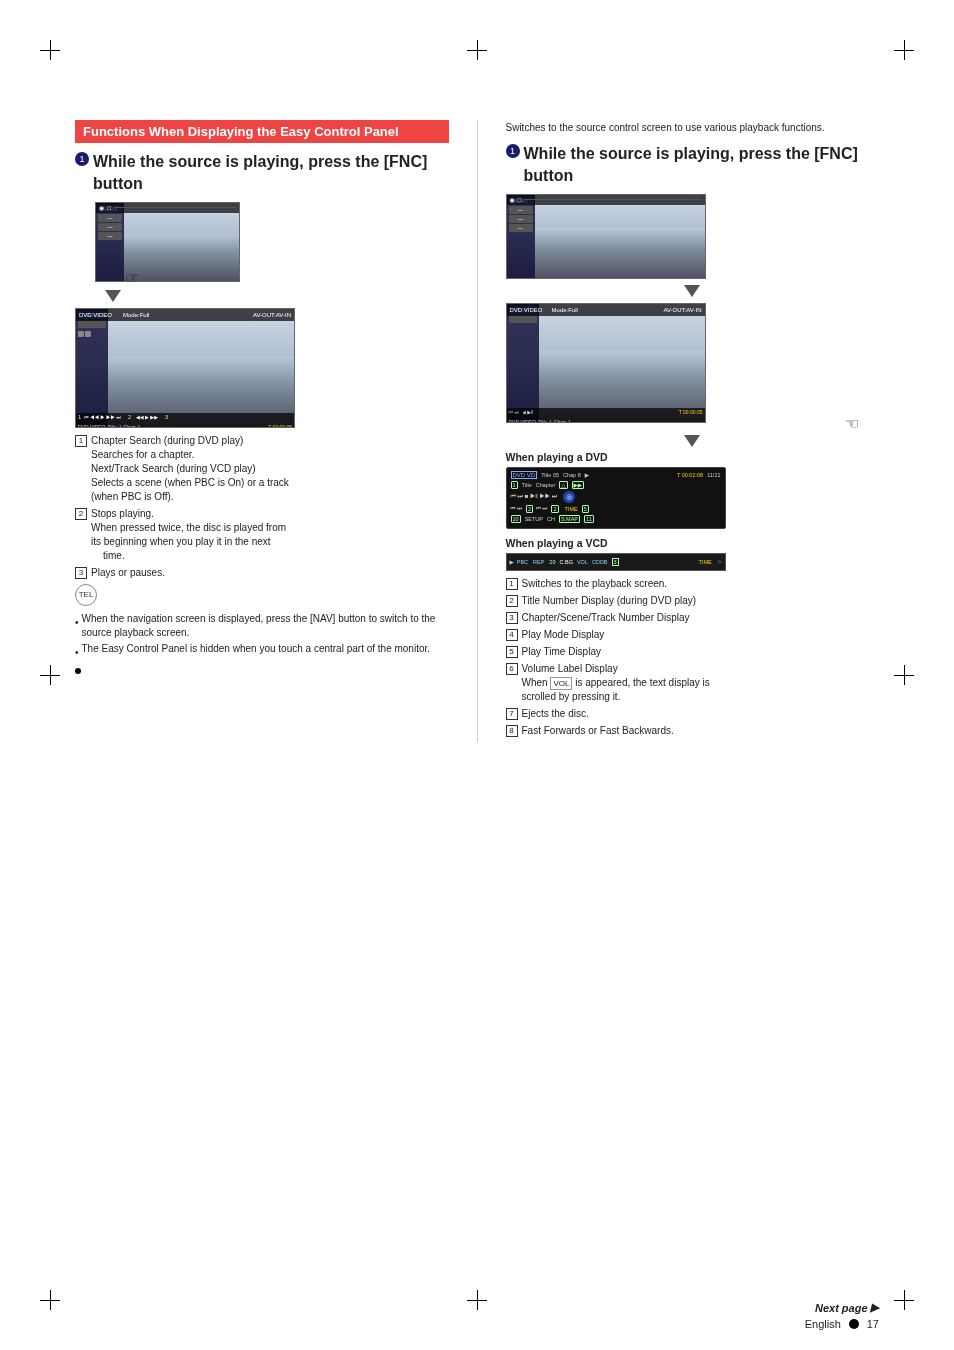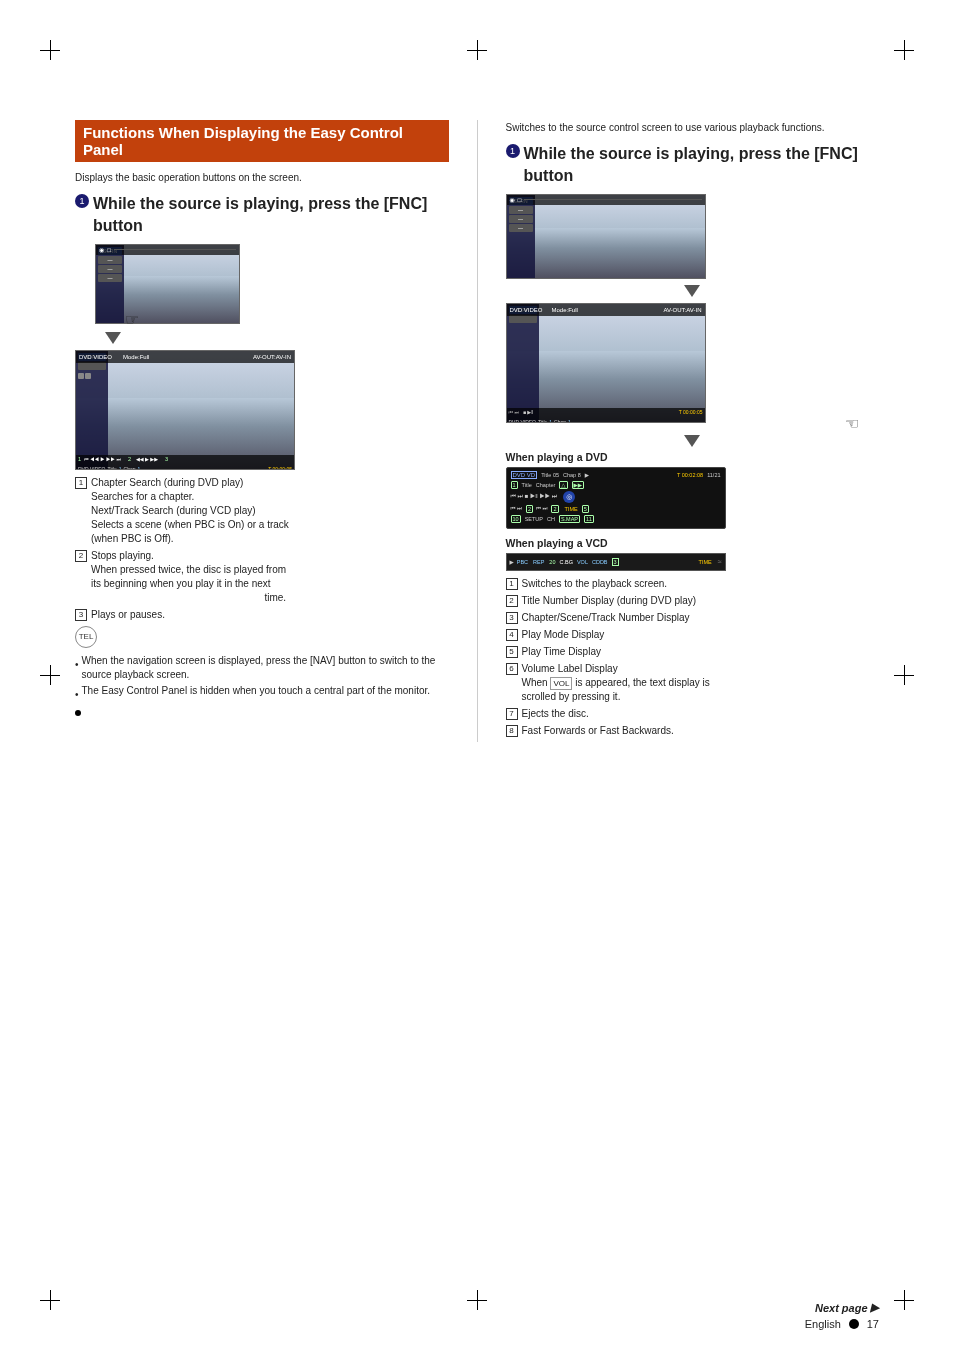--- a/index.html
+++ b/index.html
@@ -94,24 +94,24 @@
     .col-left {
       flex: 1;
     }
 
     .col-right {
       flex: 1;
     }
 
     
     .section-header {
-      background: #c2410c;
+      background: #ef4444;
       color: #fff;
       font-weight: bold;
-      font-size: 15px;
+      font-size: 13px;
       padding: 4px 8px;
       margin-bottom: 8px;
     }
 
     .section-body {
       font-size: 10px;
       color: #222;
       line-height: 1.5;
       margin-bottom: 8px;
     }
@@ -428,21 +428,20 @@
 <div class="cross-left"></div>
 <div class="cross-right"></div>
 
 <div class="page-content">
   <div class="two-col">
 
     <div class="col-left">
 
       <div class="section-header">Functions When Displaying the Easy Control Panel</div>
 
-      <div class="section-body">Displays the basic operation buttons on the screen.</div>
 
       <div class="step-label">
         <span class="step-circle">1</span>
         <span class="step-text">While the source is playing, press the [FNC] button</span>
       </div>
 
       <div style="position:relative; margin-left: 20px;">
         <div class="screen-mock screen-mock-small" style="width:145px; height:80px;">
           <div class="screen-inner">
             <div class="screen-sky"></div>
@@ -524,21 +523,21 @@
             <div class="sub-text" style="margin-left:0;">(when PBC is Off).</div>
           </div>
         </div>
 
         <div class="num-item">
           <span class="num-box">2</span>
           <div>
             <div>Stops playing.</div>
             <div class="sub-text" style="margin-left:0;">When pressed twice, the disc is played from</div>
             <div class="sub-text" style="margin-left:0;">its beginning when you play it in the next</div>
-            <div class="sub-text" style="margin-left:12px;text-align:right;">time.</div>
+            <div class="sub-text" style="margin-left:12px;">time.</div>
           </div>
         </div>
 
         <div class="num-item">
           <span class="num-box">3</span>
           <div>Plays or pauses.</div>
         </div>
 
       </div>
 

